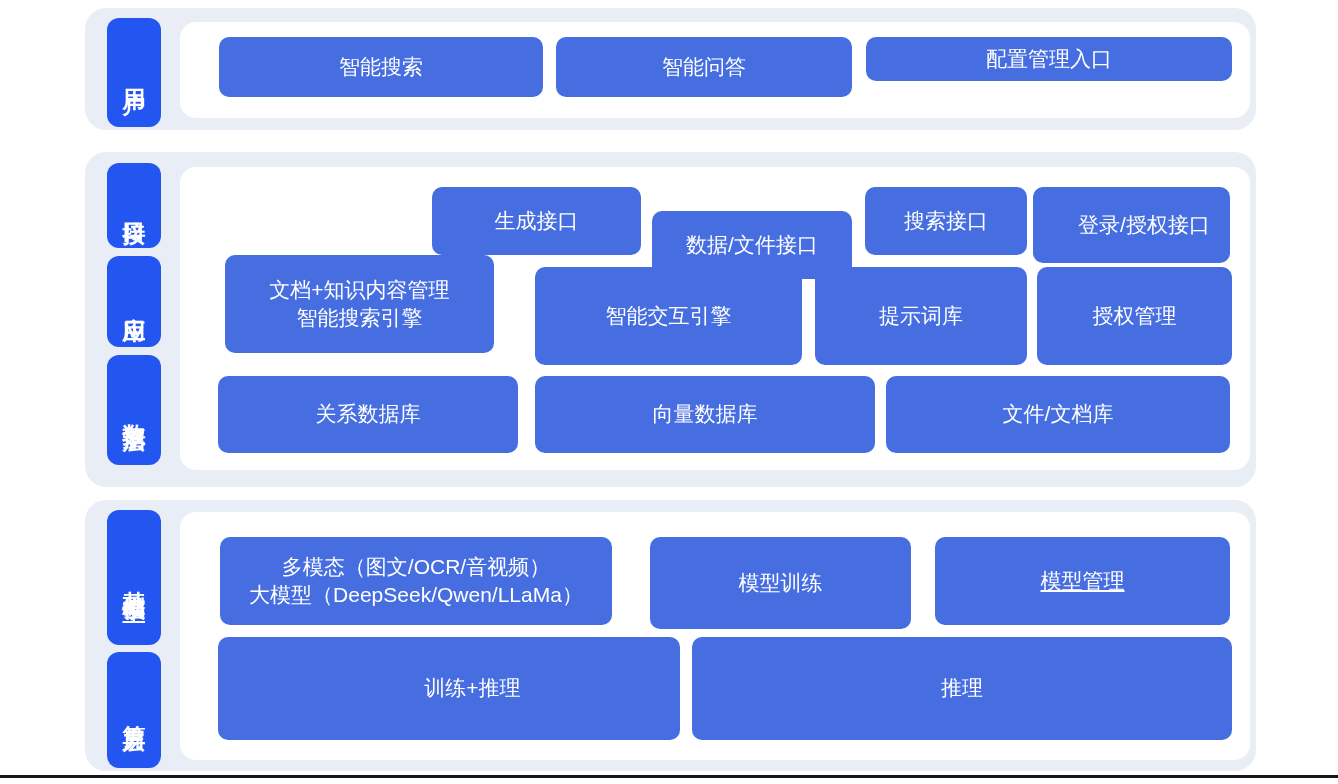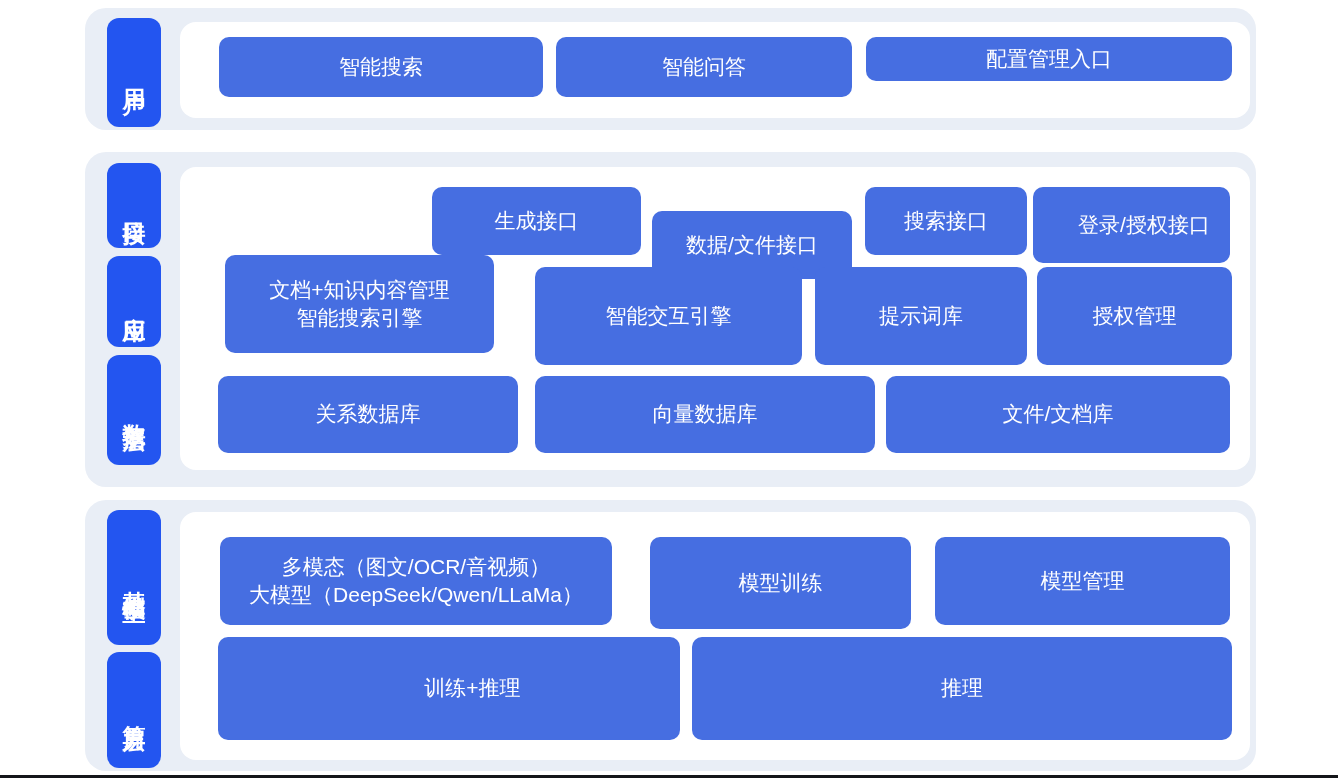--- a/index.html
+++ b/index.html
@@ -97,20 +97,20 @@
 </div>
 
 <div class="panel" style="top:500px; height:271px;">
   <div class="side-label" style="top:10px; height:135px;">基础模型</div>
   <div class="side-label" style="top:152px; height:116px;">算力层</div>
   <div class="card" style="top:12px; height:248px;">
 
     <div class="box" style="left:40px; top:25px; width:392px; height:88px;">多模态（图文/OCR/音视频）
 大模型（DeepSeek/Qwen/LLaMa）</div>
     <div class="box" style="left:470px; top:25px; width:261px; height:92px;">模型训练</div>
-    <div class="box" style="left:755px; top:25px; width:295px; height:88px;">模型管理</div>
+    <div class="box" style="left:755px; top:25px; width:295px; height:88px;text-decoration:underline;">模型管理</div>
 
     <div class="box" style="left:38px; top:125px; width:462px; height:103px;padding-left:47px;">训练+推理</div>
     <div class="box" style="left:512px; top:125px; width:540px; height:103px;">推理</div>
   </div>
 </div>
 
 <div class="footer-line"></div>
 
 </body></html>

